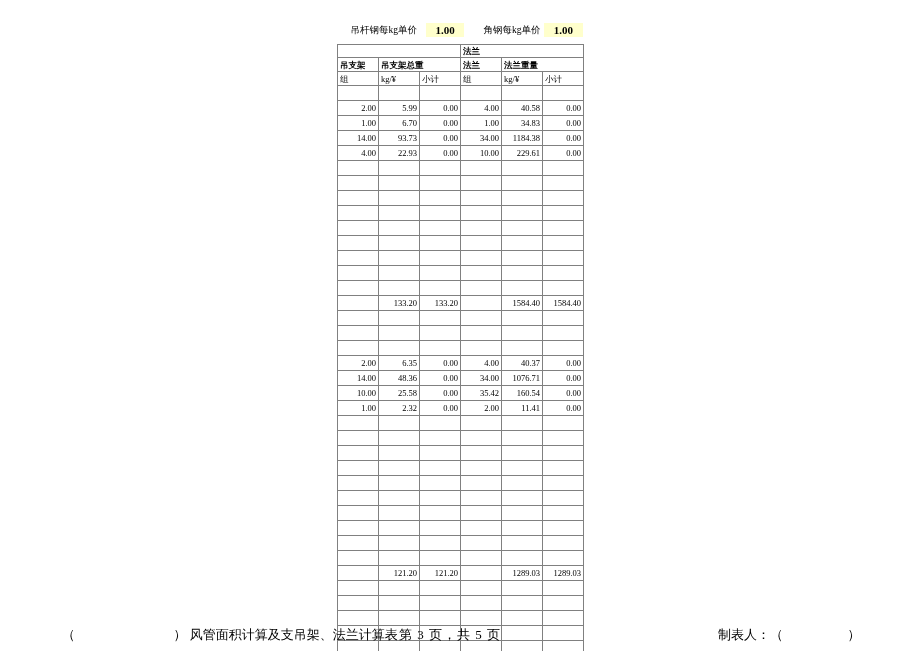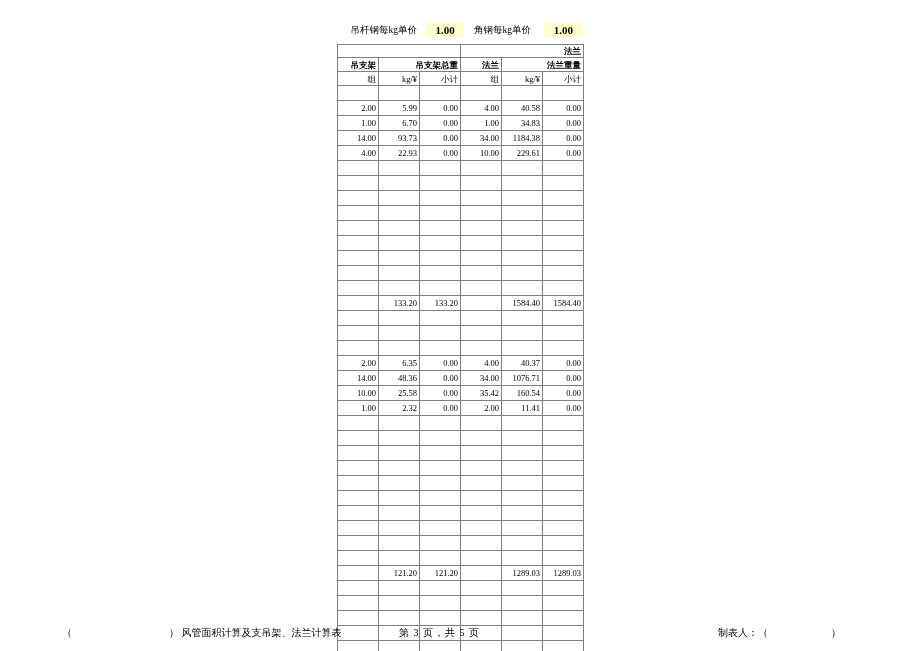--- a/index.html
+++ b/index.html
@@ -23,21 +23,21 @@
     font-size:9.5px;color:#000;white-space:nowrap;
     font-family:"Liberation Serif","DejaVu Serif",serif;
   }
   .price-val{
     background:#ffffcc;font-weight:bold;font-size:11px;
     text-align:center;color:#000;
     padding:1px 0;
   }
   .pb-c1{width:83px;text-align:right;padding-right:9px;}
   .pb-c2{width:40px;}
-  .pb-c3{width:79px;text-align:center;padding-right:3px;}
+  .pb-c3{width:79px;text-align:right;padding-right:3px;}
   .pb-c4{width:41px;}
 
   
   .sheet{
     position:absolute;left:337px;top:44px;
     border-collapse:collapse;
     table-layout:fixed;
     width:246px;
   }
   .sheet col{width:41px;}
@@ -47,21 +47,21 @@
     font-size:8.5px;
     line-height:12px;
     padding:0 2px;
     text-align:right;
     color:#000;
     background:#ffffff;
     overflow:hidden;
     white-space:nowrap;
   }
   
-  .sheet td.ctr{text-align:right;}
+  .sheet td.ctr{text-align:left;}
   .sheet td.bold{font-weight:bold;}
 
   
   .f-gray  {background:#c0c0c0;}
   .f-orange{background:#fac090;}
   .f-yellow{background:#ffc000;}
   .f-blue  {background:#8fbfed;}
   .f-green {background:#76b82a;}
   .f-greend{background:#76933c;}
   .f-white {background:#ffffff;}
@@ -70,21 +70,21 @@
   .t-red {color:#c0504d;}
   .t-white{color:#ffffff;}
 
   .hdr-top td{height:12px;}
   .hdr-grp td{height:13px;font-weight:bold;}
   .hdr-sub td{height:13px;}
 
   
   .footer{
     position:absolute;left:0;top:622px;width:920px;height:29px;
-    font-size:10px;color:#000;
+    font-size:13px;color:#000;
   }
   .ft-left{position:absolute;left:62px;top:4px;white-space:nowrap;}
   .ft-paren-gap{display:inline-block;width:92px;}
   .ft-center{position:absolute;left:399px;top:4px;white-space:nowrap;letter-spacing:1px;}
   .ft-right{position:absolute;left:718px;top:4px;white-space:nowrap;}
   .ft-gap2{display:inline-block;width:58px;}
 </style>
 </head>
 <body>
 

